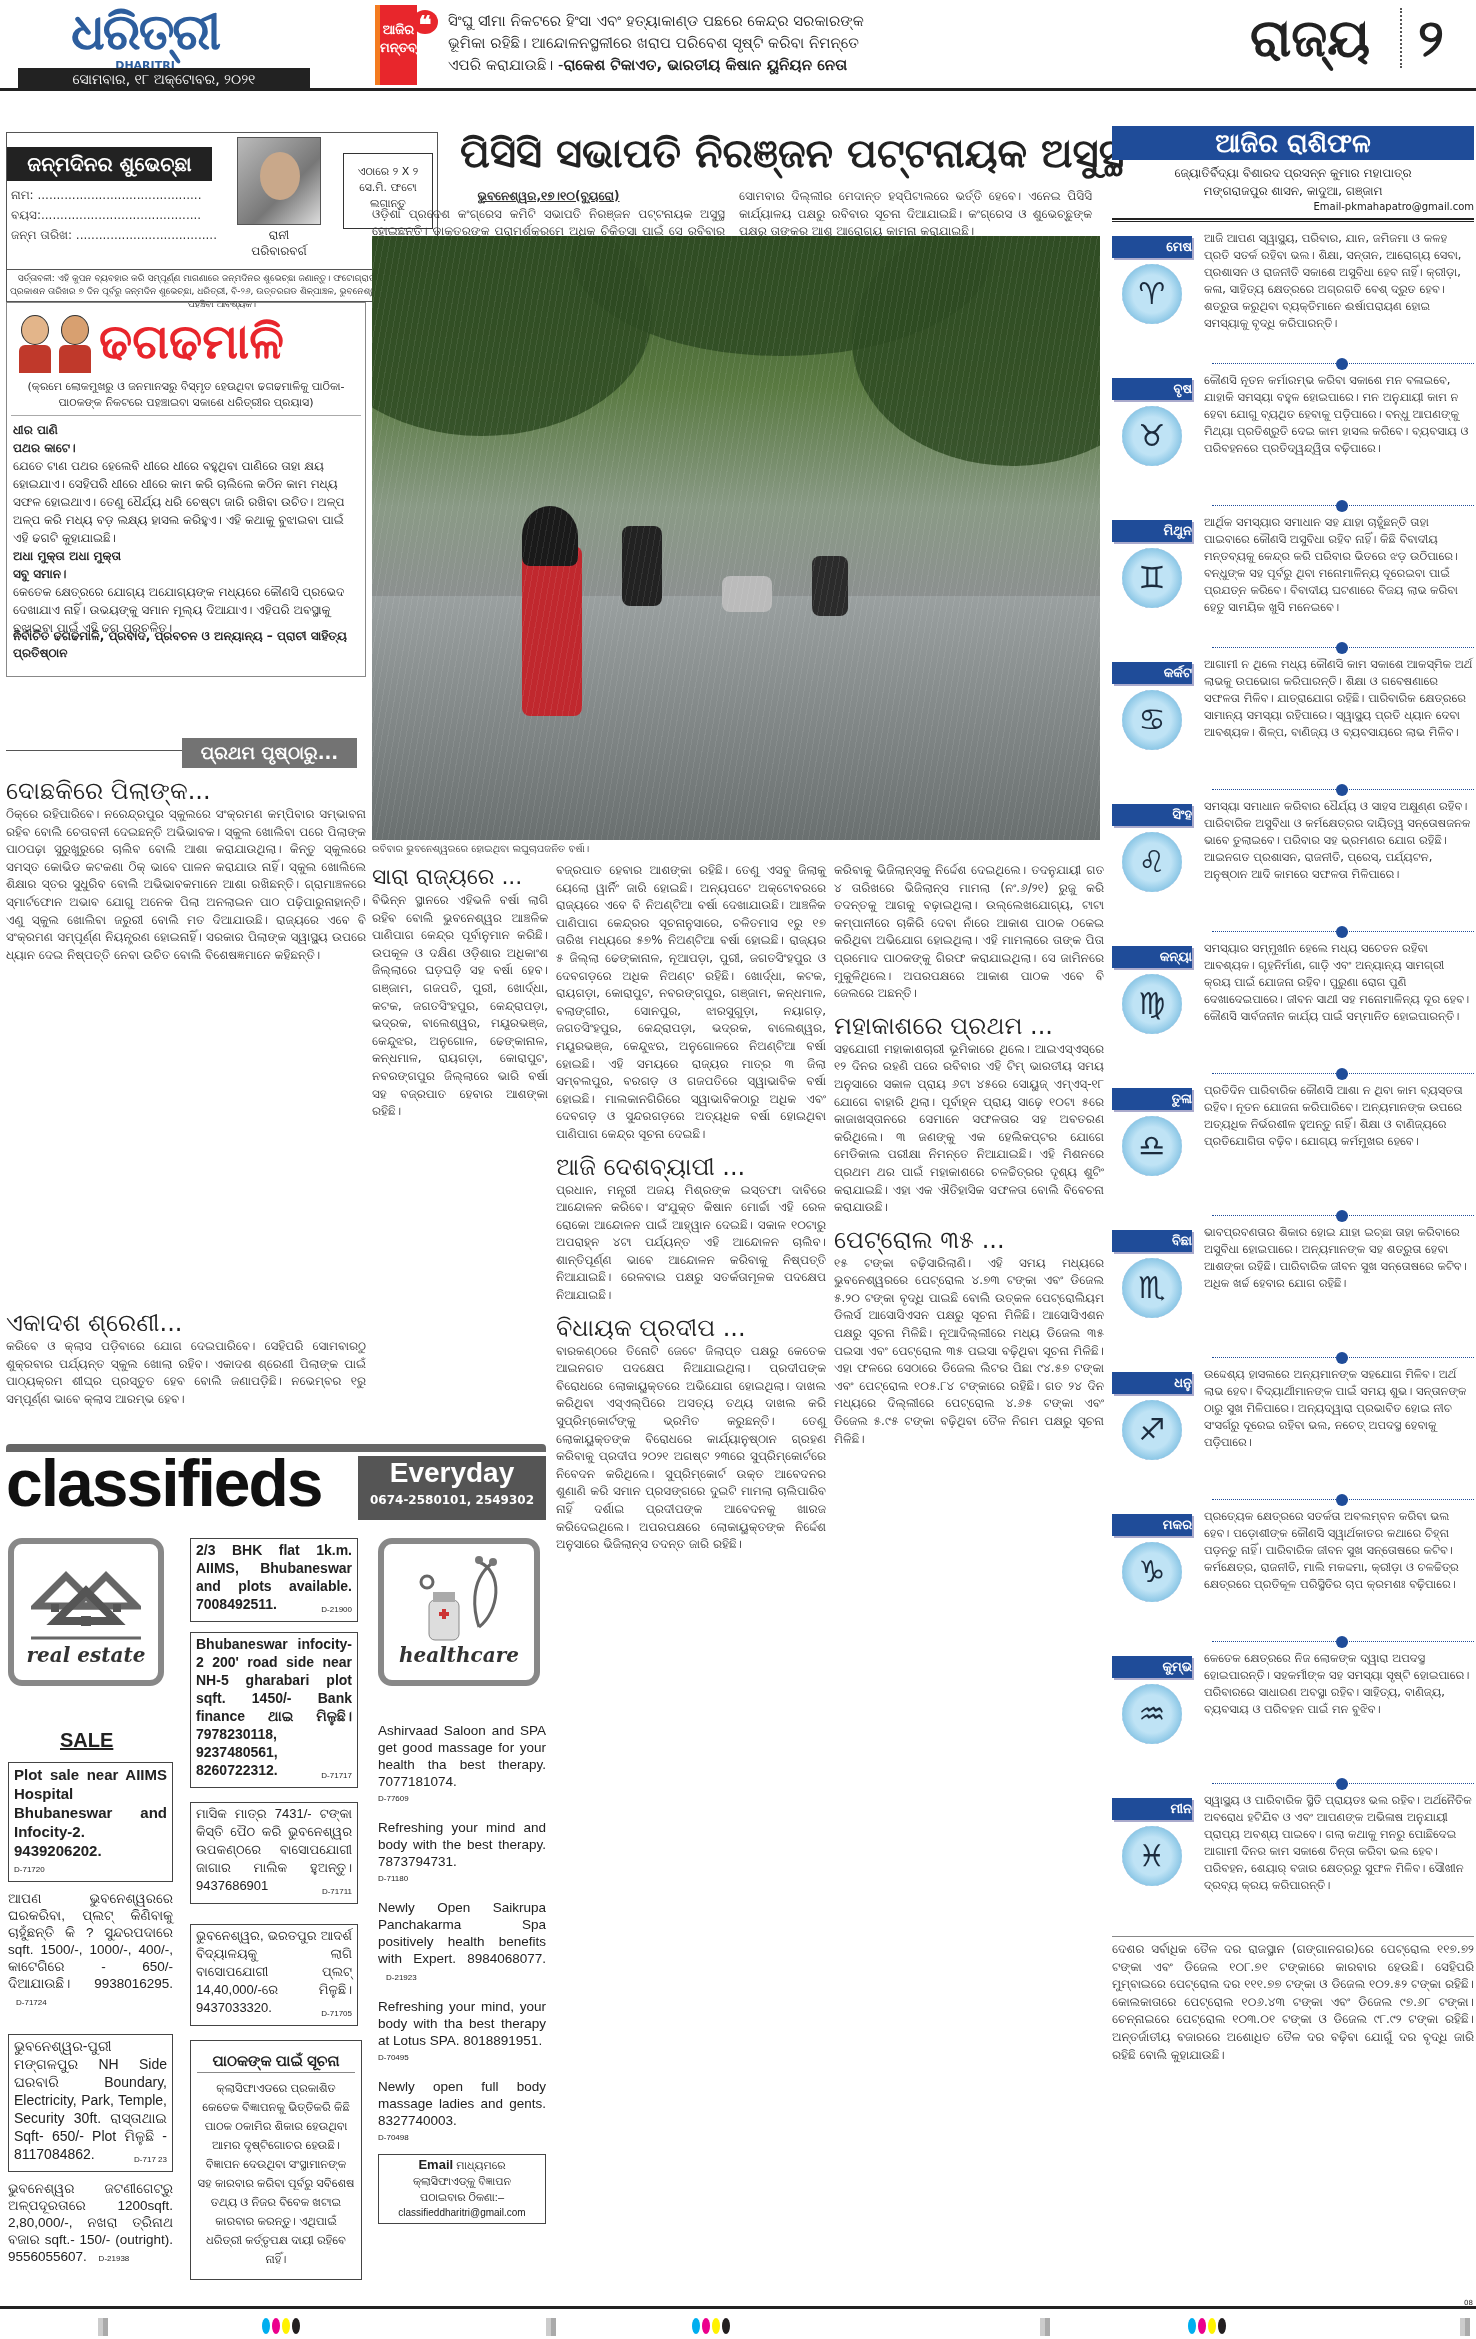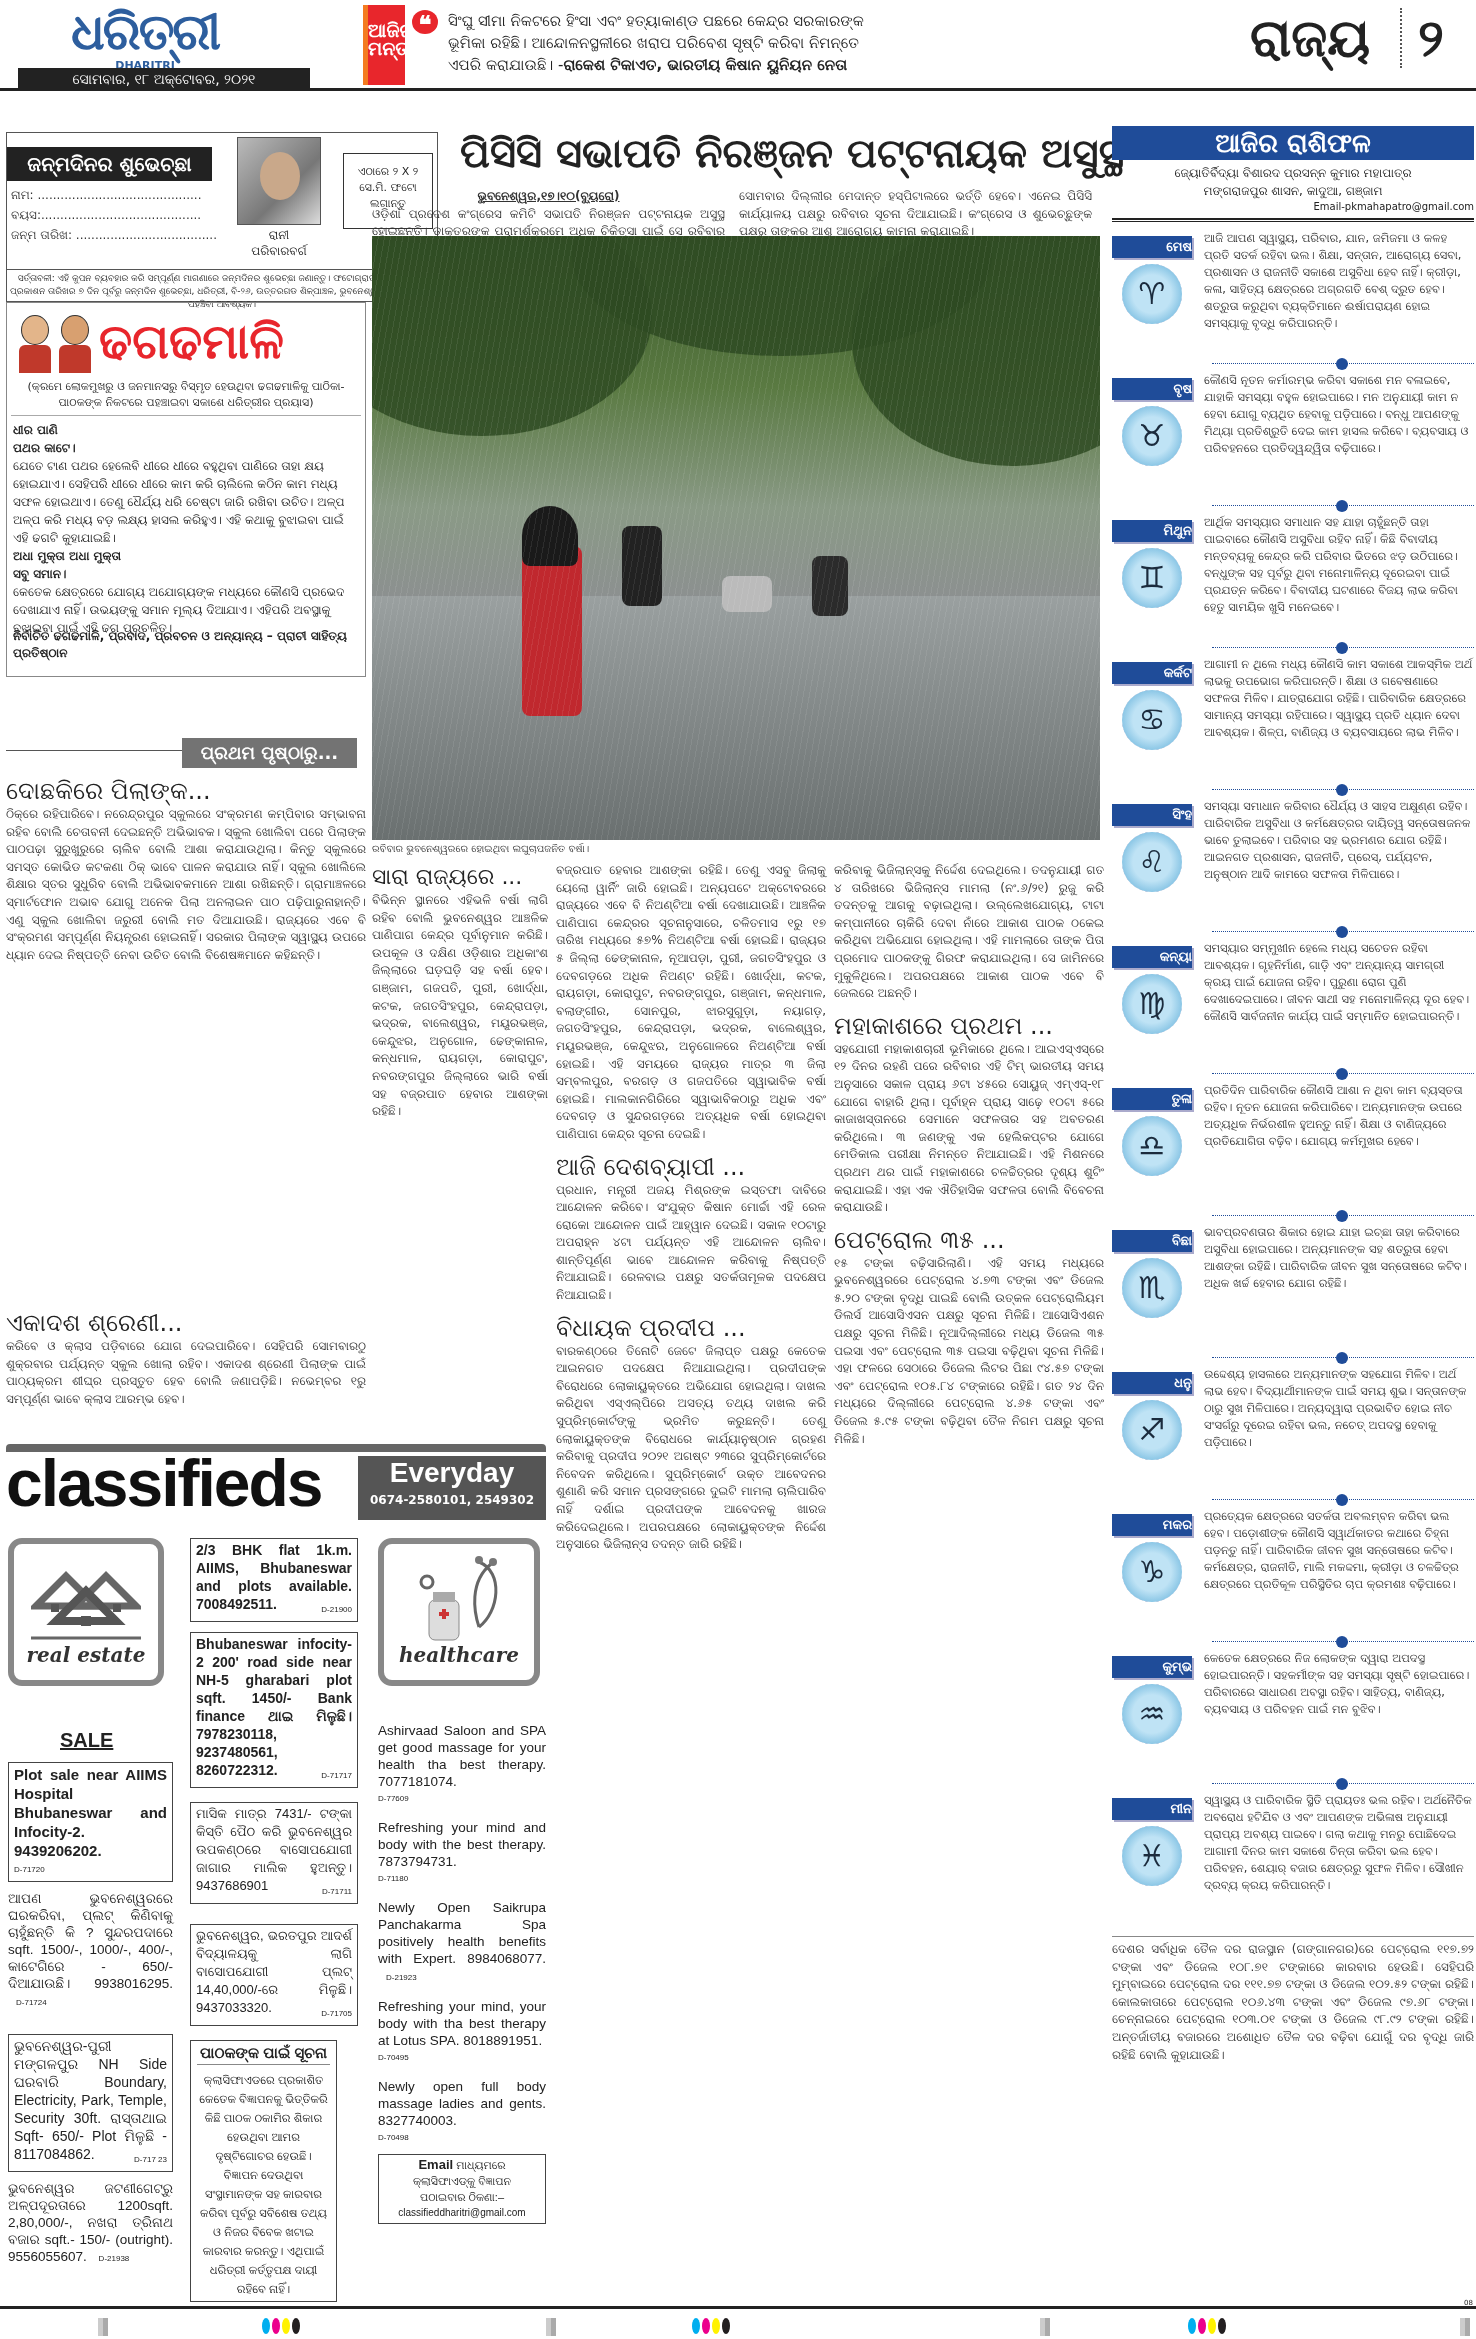--- a/index.html
+++ b/index.html
@@ -5,21 +5,21 @@
 *{box-sizing:border-box;margin:0;padding:0}
 body{width:1476px;height:2339px;background:#fff;font-family:"DejaVu Sans",sans-serif;color:#222;position:relative;overflow:hidden;font-size:13px;line-height:1.45}
 .abs{position:absolute}
 
 #masthead{left:0;top:0;width:1476px;height:92px}
 .logo{position:absolute;left:60px;top:4px;width:170px;text-align:center}
 .logo .odia{font-family:"DejaVu Serif",serif;font-size:50px;color:#2d5e9e;font-weight:bold;line-height:56px;letter-spacing:-2px}
 .logo .eng{font-size:11px;color:#2d5e9e;font-weight:bold;line-height:12px}
 .datebar{position:absolute;left:18px;top:68px;width:292px;height:22px;background:#222;color:#fff;font-size:14px;text-align:center;line-height:22px}
 .hrule{position:absolute;left:0;top:88px;width:1476px;height:3px;background:#222}
-.quote-tag{position:absolute;left:363px;top:5px;width:42px;height:80px;background:#e8262c;border-left:5px solid #f47b20;color:#fff;font-weight:bold;font-size:19px;text-align:center;line-height:18px;padding-top:16px}
+.quote-tag{position:absolute;left:375px;top:5px;width:42px;height:80px;background:#e8262c;border-left:5px solid #f47b20;color:#fff;font-weight:bold;font-size:13px;text-align:center;line-height:18px;padding-top:16px}
 .quote-mark{position:absolute;left:412px;top:10px;width:26px;height:24px;background:#e8262c;border-radius:50%;color:#fff;font-size:24px;line-height:30px;text-align:center;font-family:"DejaVu Serif",serif;font-weight:bold}
 .quote-text{position:absolute;left:448px;top:10px;width:660px;font-size:15px;line-height:22px;color:#222}
 .quote-text b{font-weight:bold}
 .section-name{position:absolute;left:1250px;top:8px;font-size:52px;font-weight:bold;color:#222;line-height:60px}
 .page-num{position:absolute;left:1400px;top:8px;font-size:52px;font-weight:bold;line-height:60px;border-left:2px dotted #555;padding-left:16px}
 
 #bday{left:6px;top:132px;width:432px;height:170px;border:1px solid #555}
 .bday-title{position:absolute;left:0;top:14px;width:205px;height:34px;background:#222;color:#fff;font-size:20px;font-weight:bold;text-align:center;line-height:34px}
 .bday-field{position:absolute;left:4px;font-size:12px;color:#333;white-space:nowrap}
 .bday-photo{position:absolute;left:230px;top:4px;width:84px;height:88px;background:linear-gradient(135deg,#bbb,#777 60%,#ddd);border:1px solid #555}
@@ -367,21 +367,21 @@
   <span class="code">D-71717</span>
 </div>
 <div class="ad" style="left:190px;top:1802px;width:168px;font-weight:normal;font-size:13px">
   <span>ମାସିକ ମାତ୍ର 7431/- ଟଙ୍କା କିସ୍ତି ପୈଠ କରି ଭୁବନେଶ୍ୱର ଉପକଣ୍ଠରେ ବାସୋପଯୋଗୀ ଜାଗାର ମାଲିକ ହୁଅନ୍ତୁ। 9437686901</span>
   <span class="code">D-71711</span>
 </div>
 <div class="ad" style="left:190px;top:1924px;width:168px;font-weight:normal;font-size:13px">
   <span>ଭୁବନେଶ୍ୱର, ଭରତପୁର ଆଦର୍ଶ ବିଦ୍ୟାଳୟକୁ ଲାଗି ବାସୋପଯୋଗୀ ପ୍ଲଟ୍ 14,40,000/-ରେ ମିଳୁଛି। 9437033320.</span>
   <span class="code">D-71705</span>
 </div>
-<div class="ad" style="left:190px;top:2040px;width:147px;font-weight:normal;font-size:11.5px;text-align:center;line-height:19px;padding:2px 6px">
+<div class="ad" style="left:190px;top:2040px;width:172px;font-weight:normal;font-size:11.5px;text-align:center;line-height:19px;padding:10px 6px">
   <div style="font-size:15px;font-weight:bold;border-bottom:1px solid #888;margin-bottom:6px;padding-bottom:2px">ପାଠକଙ୍କ ପାଇଁ ସୂଚନା</div>
   <div>କ୍ଲାସିଫାଏଡରେ ପ୍ରକାଶିତ କେତେକ ବିଜ୍ଞାପନକୁ ଭିତ୍ତିକରି କିଛି ପାଠକ ଠକାମିର ଶିକାର ହେଉଥିବା ଆମର ଦୃଷ୍ଟିଗୋଚର ହେଉଛି। ବିଜ୍ଞାପନ ଦେଉଥିବା ସଂସ୍ଥାମାନଙ୍କ ସହ କାରବାର କରିବା ପୂର୍ବରୁ ସବିଶେଷ ତଥ୍ୟ ଓ ନିଜର ବିବେକ ଖଟାଇ କାରବାର କରନ୍ତୁ। ଏଥିପାଇଁ ଧରିତ୍ରୀ କର୍ତ୍ତୃପକ୍ଷ ଦାୟୀ ରହିବେ ନାହିଁ।</div>
 </div>
 
 <div class="cat-box" style="left:378px;top:1538px;width:162px">
   <svg width="100" height="100" viewBox="0 0 100 100" style="margin-top:8px">
     <path d="M70 10 C95 20 90 60 70 75" fill="none" stroke="#666" stroke-width="3"></path>
     <path d="M82 12 C60 30 65 60 70 75" fill="none" stroke="#666" stroke-width="3"></path>
     <circle cx="70" cy="8" r="4" fill="#777"></circle>
       <circle cx="84" cy="10" r="4" fill="#777"></circle>

